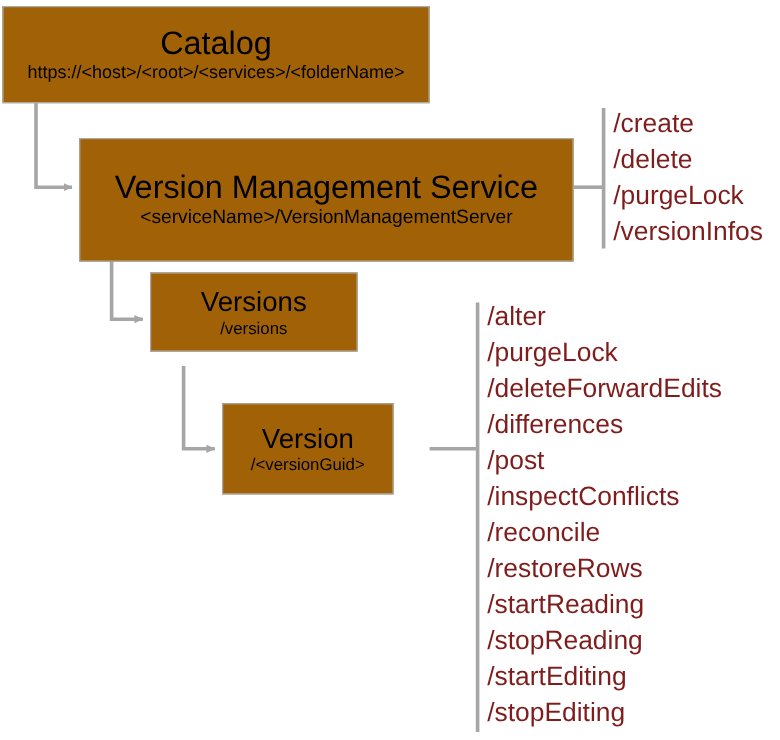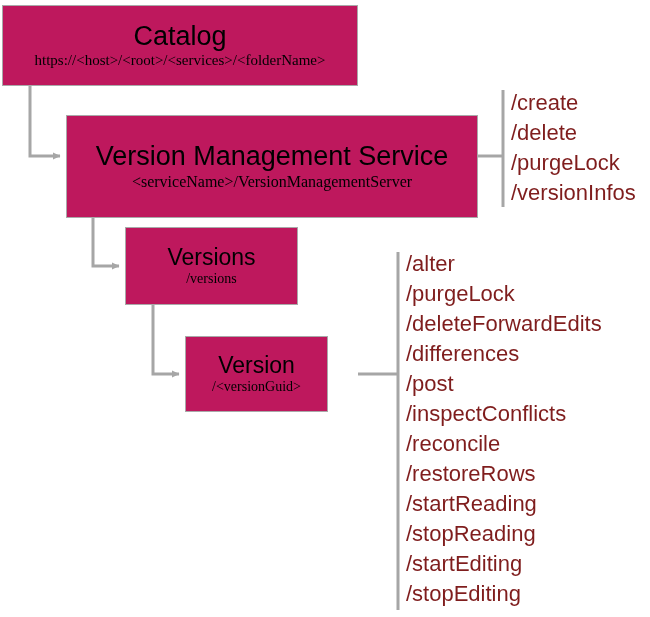--- a/index.html
+++ b/index.html
@@ -22,39 +22,38 @@
     position: absolute;
     left: 0;
     top: 0;
     width: 650px;
     height: 617px;
     pointer-events: none;
   }
   .node-box {
     position: absolute;
     box-sizing: border-box;
-    background: #be185d;
+    background: #a16207;
     border: 1px solid #a9a9a9;
     display: flex;
     flex-direction: column;
     align-items: center;
     justify-content: center;
     color: #000000;
     text-align: center;
   }
   .node-title {
     font-weight: normal;
     line-height: 1.05;
     white-space: nowrap;
   }
   .node-sub {
     line-height: 1.05;
     white-space: nowrap;
     margin-top: 3px;
-    font-family: Liberation Serif, serif;
   }
 
   
   #box-catalog {
     left: 2px;
     top: 5px;
     width: 356px;
     height: 81px;
   }
   #box-catalog .node-title { font-size: 27px; }
@@ -68,21 +67,21 @@
     height: 103px;
   }
   #box-vms .node-title { font-size: 27px; }
   #box-vms .node-sub { font-size: 16px; }
 
   
   #box-versions {
     left: 125px;
     top: 227px;
     width: 173px;
-    height: 78px;
+    height: 66px;
   }
   #box-versions .node-title { font-size: 23px; }
   #box-versions .node-sub { font-size: 14px; }
 
   
   #box-version {
     left: 185px;
     top: 336px;
     width: 143px;
     height: 76px;

